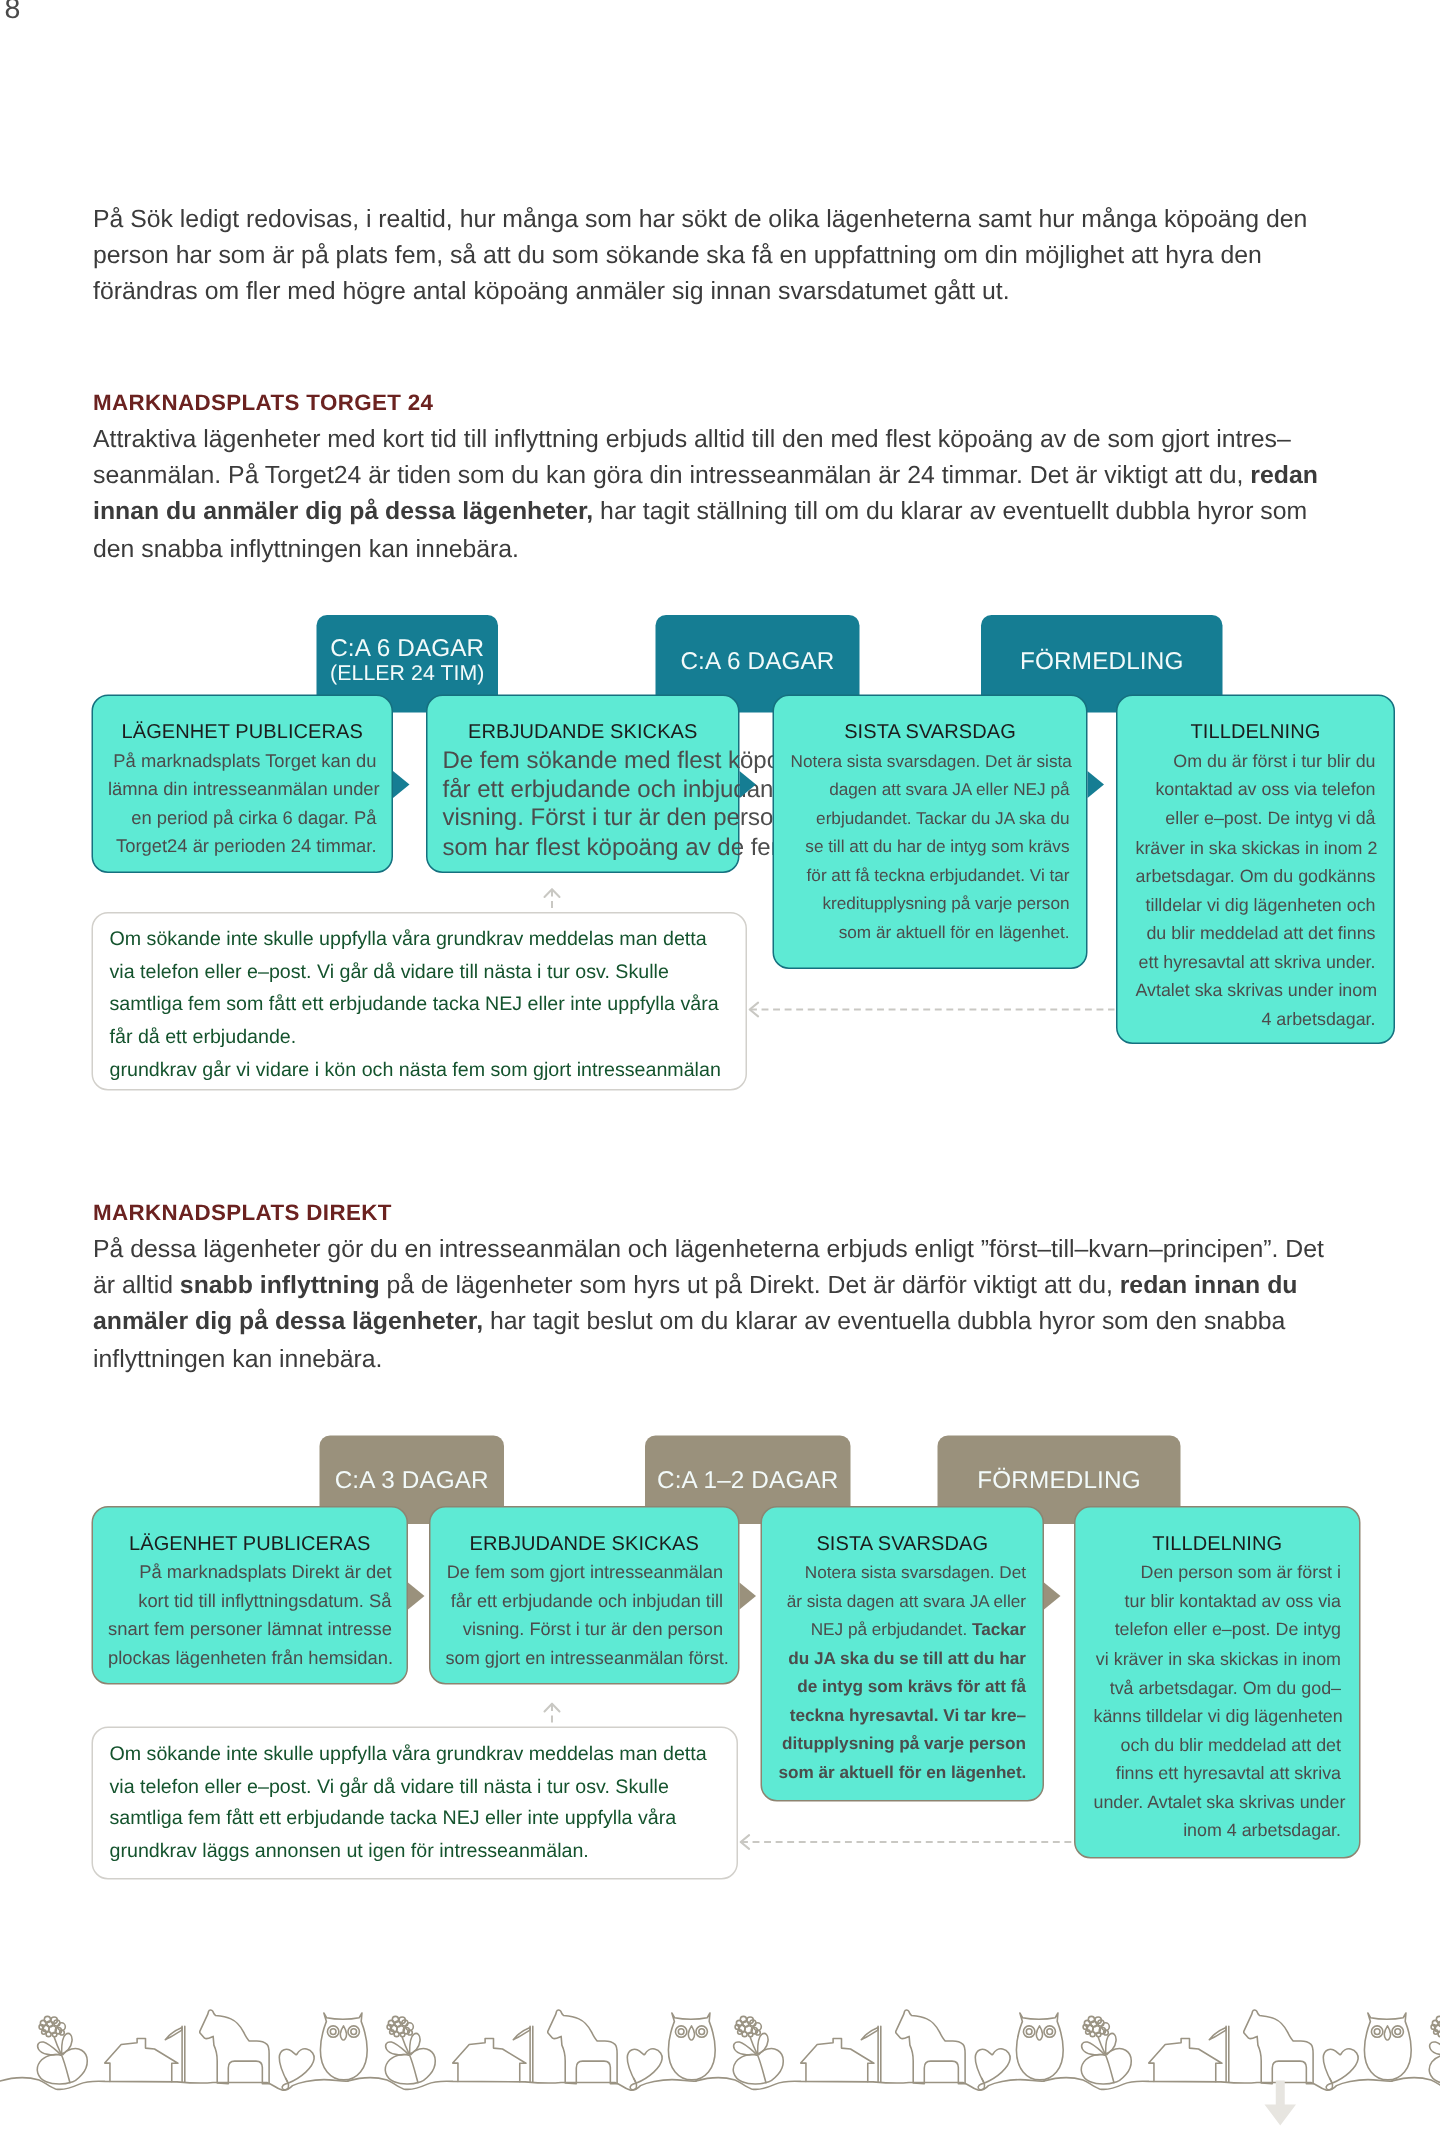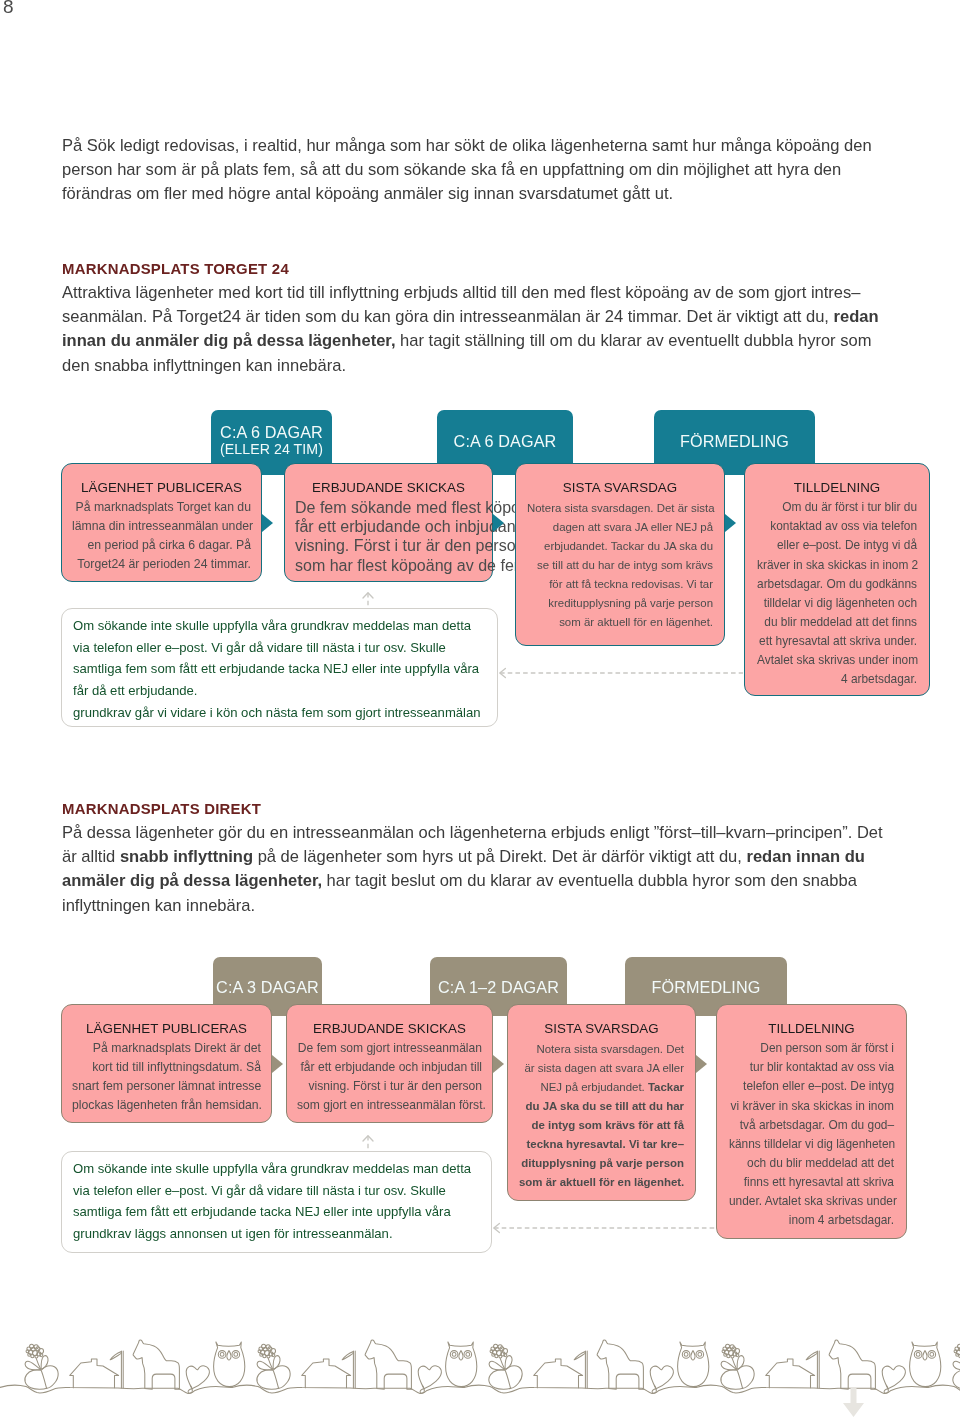--- a/index.html
+++ b/index.html
@@ -8,21 +8,21 @@
        font-family:"Liberation Sans",sans-serif;color:#3b3b3b;
        -webkit-font-smoothing:antialiased;}
   .pg{position:absolute;left:0;top:0;width:960px;height:1421px;}
   .pgnum{position:absolute;left:3px;top:-4px;font-size:19px;line-height:21px;color:#4a4a4a;}
   .para{position:absolute;left:62px;font-size:16.55px;line-height:24.2px;color:#3b3b3b;}
   .para .ln{white-space:nowrap;}
   .sechead{position:absolute;left:62px;font-size:14.9px;font-weight:bold;letter-spacing:.25px;color:#6b2220;}
   .banner{position:absolute;border-radius:7px 7px 0 0;color:#f2fafa;text-align:center;box-sizing:border-box;z-index:1;}
   .banner .bt{font-size:16.2px;letter-spacing:.1px;line-height:1;white-space:nowrap;}
   .banner .bs{font-size:14.2px;letter-spacing:.05px;line-height:1;white-space:nowrap;}
-  .card{position:absolute;background:#fca5a5;border:1.7px solid;border-radius:11px;box-sizing:border-box;z-index:2;}
+  .card{position:absolute;background:#5eead4;border:1.7px solid;border-radius:11px;box-sizing:border-box;z-index:2;}
   .card .ct{text-align:center;font-size:13.35px;color:#1c1c1c;letter-spacing:.05px;white-space:nowrap;line-height:16px;}
   .card .cb{font-size:12.25px;line-height:19.1px;color:#4c4c4c;}
   .card .cb .ln{white-space:nowrap;text-align:right;}
   .note{position:absolute;background:#fff;border:1.3px solid #d2d0cb;border-radius:11px;box-sizing:border-box;z-index:3;}
   .note .nb{font-size:13.1px;line-height:21.7px;color:#14532d;}
   .note .nb .ln{white-space:nowrap;}
   .tri{position:absolute;width:0;height:0;z-index:4;}
   .arrw{position:absolute;z-index:1;}
   svg{display:block;}
 </style>
@@ -109,21 +109,21 @@
 <div class="ln">
 <span>dagen att svara JA eller NEJ på</span>
 </div>
 <div class="ln">
 <span>erbjudandet. Tackar du JA ska du</span>
 </div>
 <div class="ln">
 <span>se till att du har de intyg som krävs</span>
 </div>
 <div class="ln">
-<span>för att få teckna redovisas. Vi tar</span>
+<span>för att få teckna erbjudandet. Vi tar</span>
 </div>
 <div class="ln">
 <span>kreditupplysning på varje person</span>
 </div>
 <div class="ln">
 <span>som är aktuell för en lägenhet.</span>
 </div>
 </div>
       </div>
 <div class="tri" style="left:724.5px;top:513.5px;border-top:9.5px solid transparent;border-bottom:9.5px solid transparent;border-left:11.5px solid #157D93"></div>
@@ -193,21 +193,21 @@
 </div>
 <div class="ln">
 <b>anmäler dig på dessa lägenheter,</b>
 <span> har tagit beslut om du klarar av eventuella dubbla hyror som den snabba</span>
 </div>
 <div class="ln">
 <span>inflyttningen kan innebära.</span>
 </div>
 </div>
 <div>
-<div class="banner" style="left:213px;top:957px;width:109px;height:59px;background:#9a917c">
+<div class="banner" style="left:213px;top:957px;width:123px;height:59px;background:#9a917c">
 <div class="bt" style="padding-top:22px">C:A 3 DAGAR</div>
 </div>
 <div class="banner" style="left:430px;top:957px;width:137px;height:59px;background:#9a917c">
 <div class="bt" style="padding-top:22px">C:A 1–2 DAGAR</div>
 </div>
 <div class="banner" style="left:625px;top:957px;width:162px;height:59px;background:#9a917c">
 <div class="bt" style="padding-top:22px">FÖRMEDLING</div>
 </div>
 <div class="card" style="left:61px;top:1004px;width:211px;height:119px;border-color:#8d8471;padding:16px 10px 0 10px">
 <div class="ct">LÄGENHET PUBLICERAS</div>

